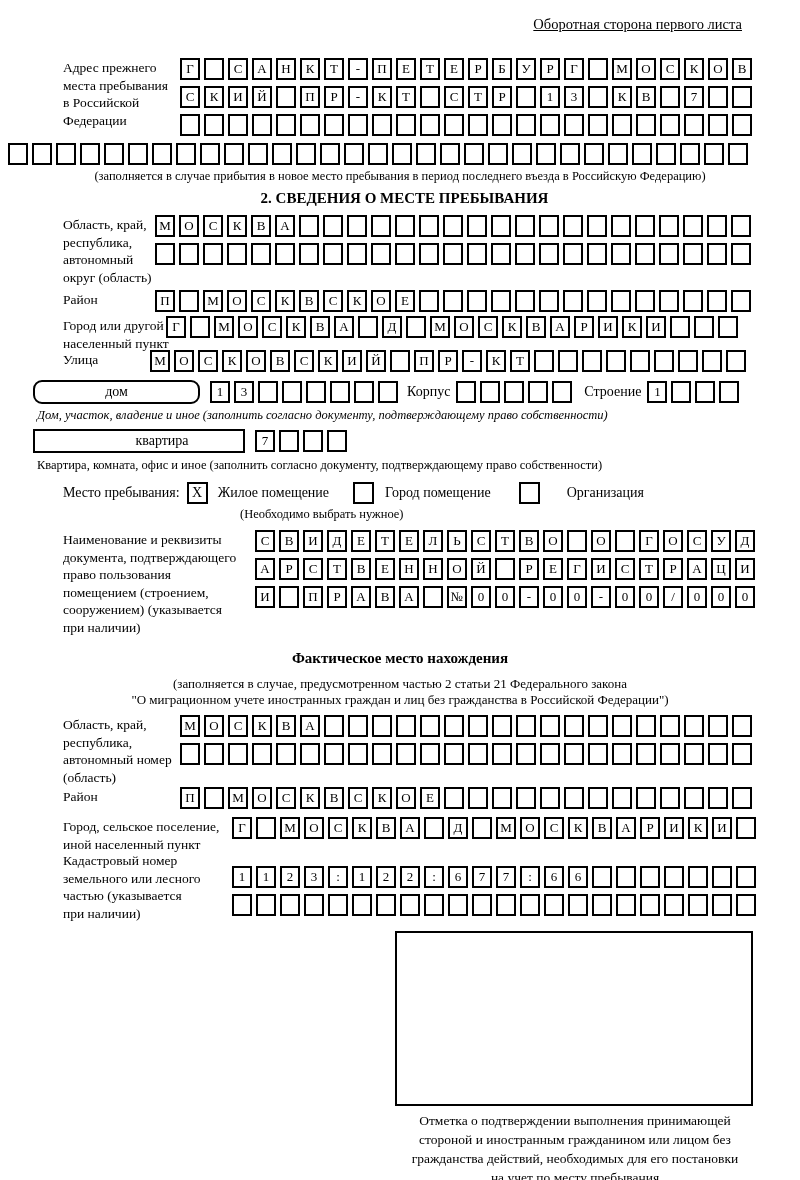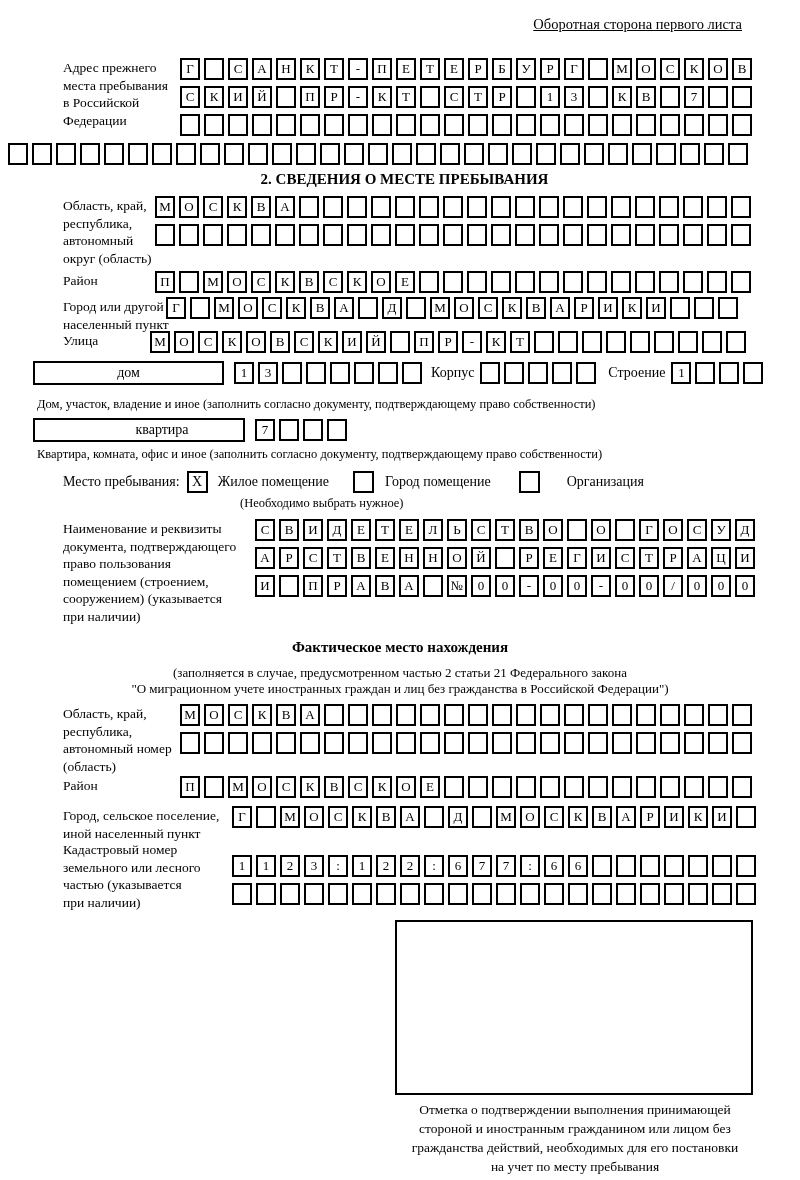--- a/index.html
+++ b/index.html
@@ -157,20 +157,21 @@
         <span class="cell"></span>
         <span class="cell"></span>
         <span class="cell"></span>
         <span class="cell"></span>
         <span class="cell"></span>
         <span class="cell"></span>
         <span class="cell"></span>
         <span class="cell"></span>
       </div>
   </div>
+  <div class="caption-c" style="margin-top:4px;">(заполняется в случае прибытия в новое место пребывания в период последнего въезда в Российскую Федерацию)</div>
 
   <div class="sec-title" style="margin-top:6px;padding-left:9px;">2. СВЕДЕНИЯ О МЕСТЕ ПРЕБЫВАНИЯ</div>
 
   <div class="group" style="margin-top:8px; min-height:70px;">
     <div class="lbl">
         <div>Область, край,</div>
         <div>республика,</div>
         <div>автономный</div>
         <div>округ (область)</div>
       </div>
@@ -321,21 +322,21 @@
         <span class="cell"></span>
         <span class="cell"></span>
         <span class="cell"></span>
         <span class="cell"></span>
         <span class="cell"></span>
         <span class="cell"></span>
       </div>
   </div>
 
   <div class="rowflex" style="margin-left:33px; margin-top:8px;">
-    <div class="wbox" style="width:191px;">дом</div>
+    <div class="wbox" style="width:167px;border-radius:9px;">дом</div>
     <div class="cells" style="margin-left:10px;">
         <span class="cell">1</span>
         <span class="cell">3</span>
         <span class="cell"></span>
         <span class="cell"></span>
         <span class="cell"></span>
         <span class="cell"></span>
         <span class="cell"></span>
         <span class="cell"></span>
       </div>
@@ -348,21 +349,21 @@
         <span class="cell"></span>
       </div>
     <div class="lbl-inline" style="margin-left:12px; font-size:14px;">Строение</div>
     <div class="cells" style="margin-left:6px;">
         <span class="cell">1</span>
         <span class="cell"></span>
         <span class="cell"></span>
         <span class="cell"></span>
       </div>
   </div>
-  <div class="caption" style="margin-left:37px; margin-top:12px;">Дом, участок, владение и иное (заполнить согласно документу, подтверждающему право собственности)</div>
+  <div class="caption" style="margin-left:37px; margin-top:4px;font-style:italic;">Дом, участок, владение и иное (заполнить согласно документу, подтверждающему право собственности)</div>
 
   <div class="rowflex" style="margin-left:33px; margin-top:6px;">
     <div class="wbox" style="width:212px;padding-left:46px;">квартира</div>
     <div class="cells" style="margin-left:10px;">
         <span class="cell">7</span>
         <span class="cell"></span>
         <span class="cell"></span>
         <span class="cell"></span>
       </div>
   </div>

